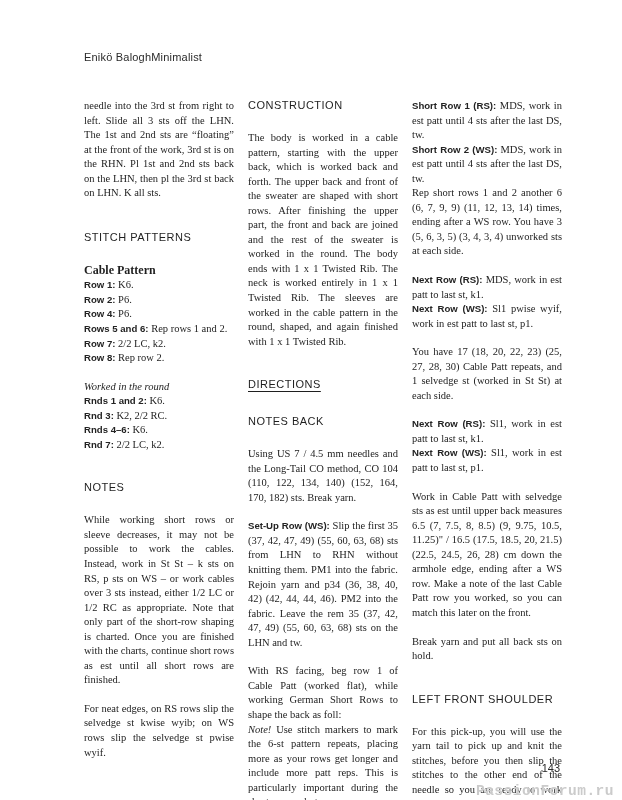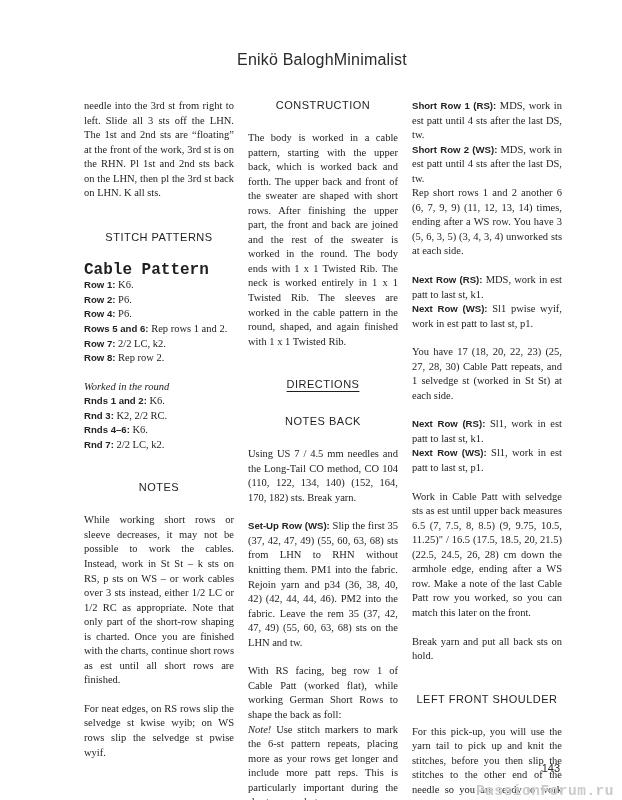--- a/index.html
+++ b/index.html
@@ -7,48 +7,48 @@
     position: relative;
     width: 622px; height: 800px;
     margin: 0 auto;
     background: #ffffff;
     font-family: "Liberation Serif", serif;
     color: #232323;
     overflow: hidden;
   }
   .header {
     position: absolute; left: 84px; right: 62px; top: 51px;
-    display: flex; justify-content: center;
+    display: flex; justify-content: flex-start;
     font-family: "Liberation Sans", sans-serif;
-    font-size: 16px; color: #2a2a2a; letter-spacing: .2px;
+    font-size: 11px; color: #2a2a2a; letter-spacing: .2px;
   }
   .columns {
     position: absolute; left: 84px; top: 99px; width: 478px;
     display: flex; gap: 14px;
   }
   .col { flex: 0 0 150px; width: 150px; }
   .line {
     font-size: 10.5px; line-height: 14.55px;
     text-align: justify; color: #232323;
   }
   .line .n { }
   .line .b {
     font-family: "Liberation Sans", sans-serif;
     font-weight: 700; font-size: 9.6px;
   }
   .line .i { font-style: italic; }
   .heading {
     font-family: "Liberation Sans", sans-serif;
     font-size: 11px; line-height: 13px;
-    letter-spacing: .5px; color: #1f1f1f; text-align: center;
+    letter-spacing: .5px; color: #1f1f1f;
   }
   .heading.underline { text-decoration: underline; text-underline-offset: 3px; }
   .subheading {
-    font-family: Liberation Mono, monospace;
-    font-weight: 700; font-size: 16px; line-height: 15.5px;
+    font-family: Liberation Serif, serif;
+    font-weight: 700; font-size: 12px; line-height: 15.5px;
     color: #1f1f1f;
   }
   .spacer { width: 100%; }
   .pagenum {
     position: absolute; right: 62px; bottom: 26px;
     font-family: "Liberation Sans", sans-serif;
     font-size: 11px; color: #2a2a2a;
   }
   .watermark {
     position: absolute; right: 8px; bottom: 1px;

